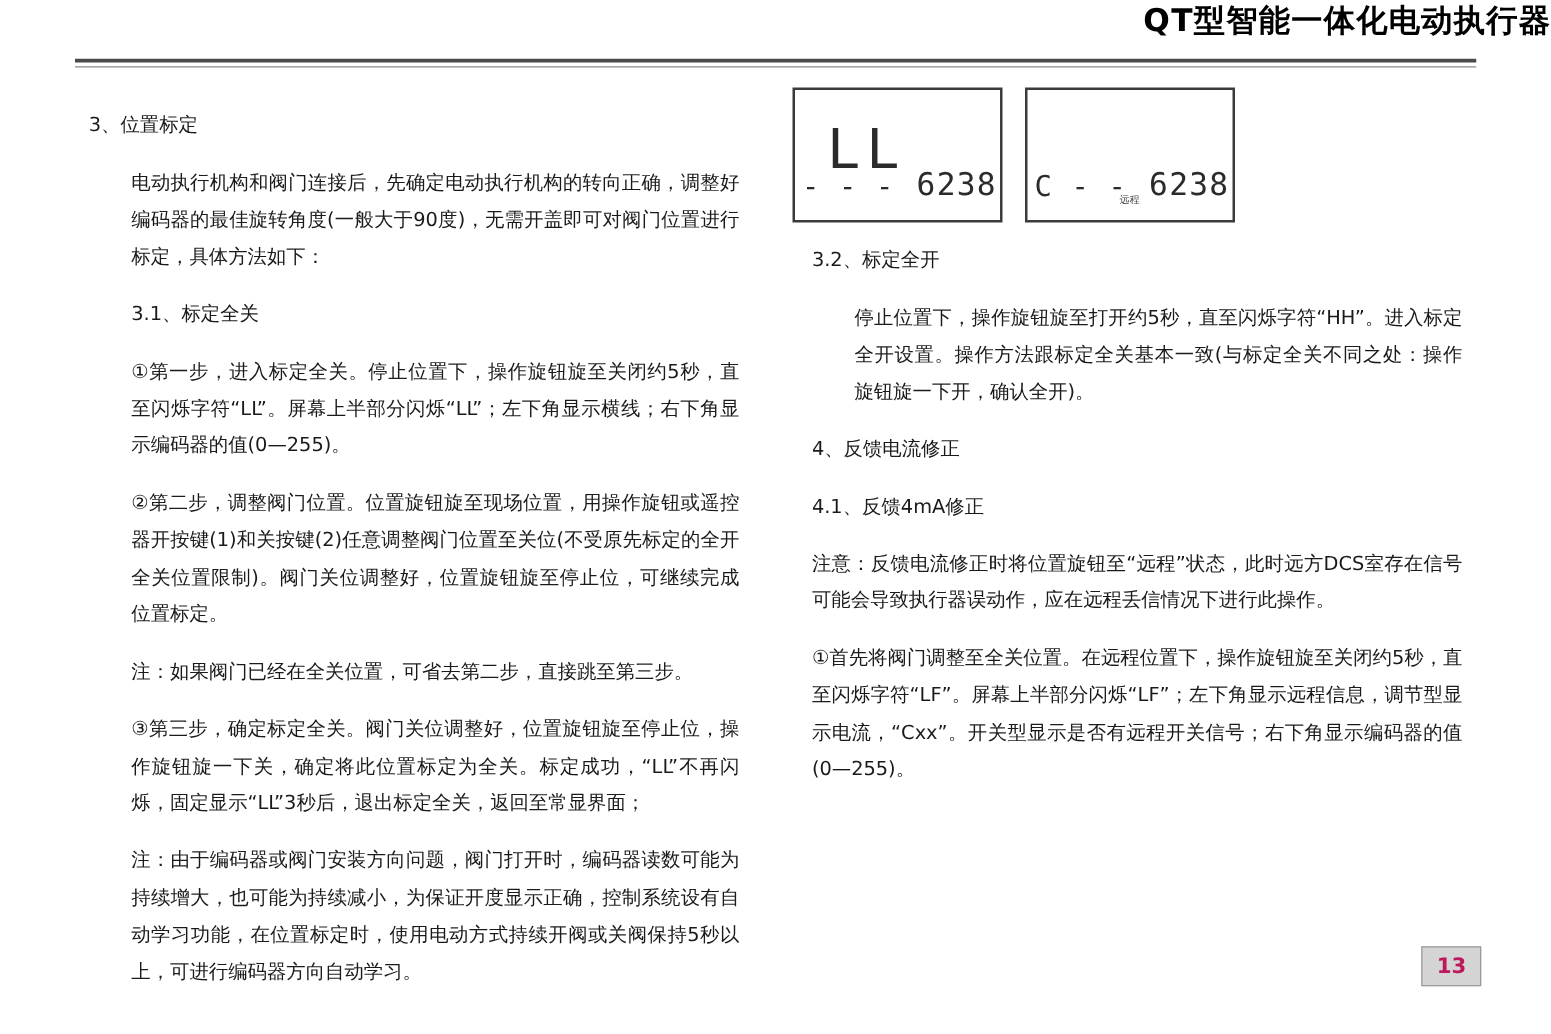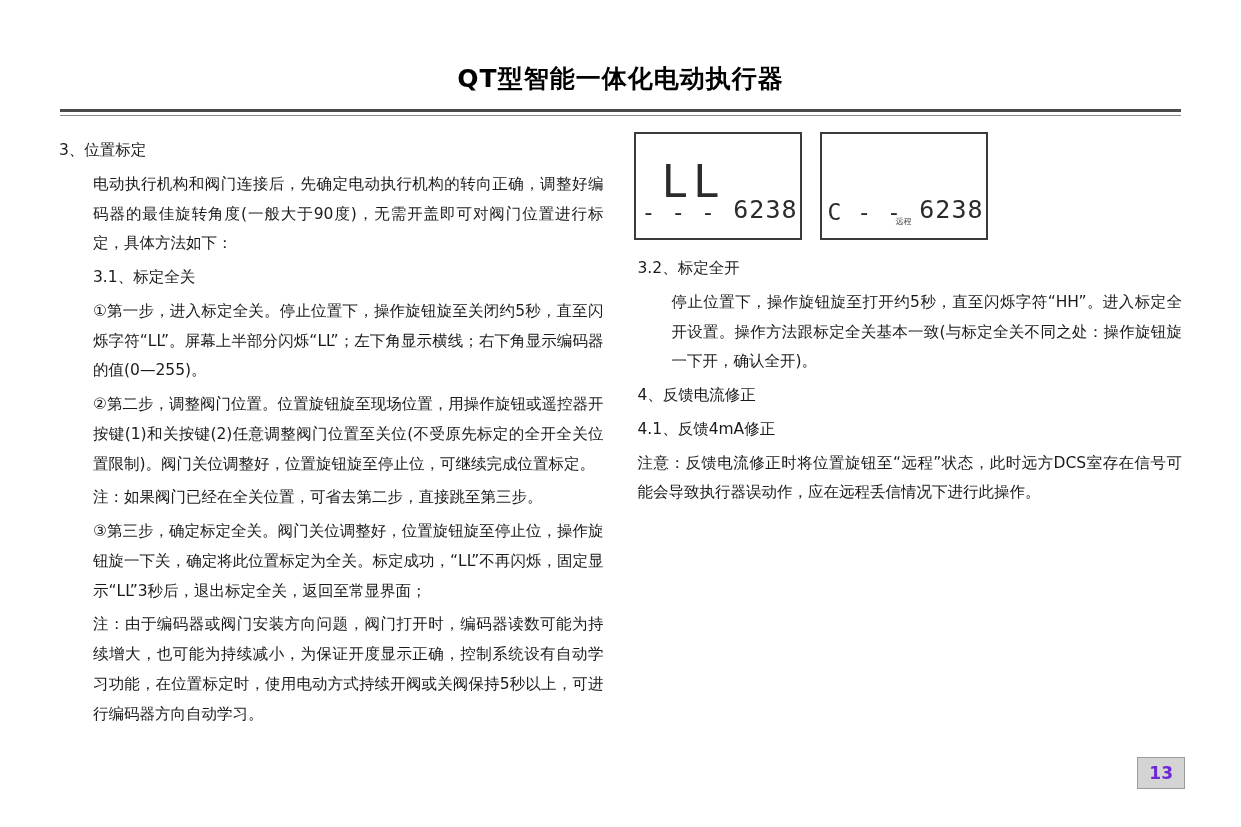--- a/index.html
+++ b/index.html
@@ -15,25 +15,24 @@
     position: relative;
     overflow: hidden;
   }
   .page {
     position: relative;
     width: 1241px;
     height: 827px;
     box-sizing: border-box;
   }
   .title {
-    text-align: center;
+    text-align: right;
     font-size: 25px;
     font-weight: bold;
     letter-spacing: 1px;
-    padding-top: 62px;
     color: #000;
   }
   .rule {
     margin: 14px 60px 0 60px;
     border-top: 3px solid #4a4a4a;
     border-bottom: 1px solid #8a8a8a;
     height: 3px;
     box-sizing: content-box;
   }
   .columns {
@@ -41,21 +40,21 @@
     margin: 16px 55px 0 55px;
     gap: 26px;
   }
   .col {
     width: 576px;
     font-size: 15.5px;
     line-height: 1.92;
     text-align: justify;
   }
   .col p {
-    margin: 4px;
+    margin: 16px;
   }
   .hang { padding-left: 34px; }
   .hang0 { padding-left: 0; }
   .sub-head { padding-left: 34px; font-weight: normal; }
 
   
   .lcd-row {
     display: flex;
     gap: 18px;
     margin-bottom: 14px;
@@ -106,21 +105,21 @@
   }
   .page-num {
     position: absolute;
     right: 56px;
     bottom: 38px;
     background: #d4d4d4;
     border: 1px solid #9a9a9a;
     font-weight: bold;
     font-size: 17px;
     padding: 5px 11px 5px 11px;
-    color: #6d28d9;
+    color: #be185d;
   }
   .sevenseg {
     font-family: "DejaVu Sans Mono", monospace;
   }
 </style>
 </head>
 <body>
 
 <div class="page">
 
@@ -160,17 +159,18 @@
           </div>
         </div>
 
       </div>
 
       <p class="hang0">3.2、标定全开</p>
       <p class="hang">停止位置下，操作旋钮旋至打开约5秒，直至闪烁字符“HH”。进入标定全开设置。操作方法跟标定全关基本一致(与标定全关不同之处：操作旋钮旋一下开，确认全开)。</p>
       <p class="hang0">4、反馈电流修正</p>
       <p class="hang0">4.1、反馈4mA修正</p>
       <p class="hang0">注意：反馈电流修正时将位置旋钮至“远程”状态，此时远方DCS室存在信号可能会导致执行器误动作，应在远程丢信情况下进行此操作。</p>
+      <p class="hang0">①首先将阀门调整至全关位置。在远程位置下，操作旋钮旋至关闭约5秒，直至闪烁字符“LF”。屏幕上半部分闪烁“LF”；左下角显示远程信息，调节型显示电流，“Cxx”。开关型显示是否有远程开关信号；右下角显示编码器的值(0—255)。</p>
     </div>
   </div>
 
   <div class="page-num">13</div>
 </div>
 
 </body></html>

